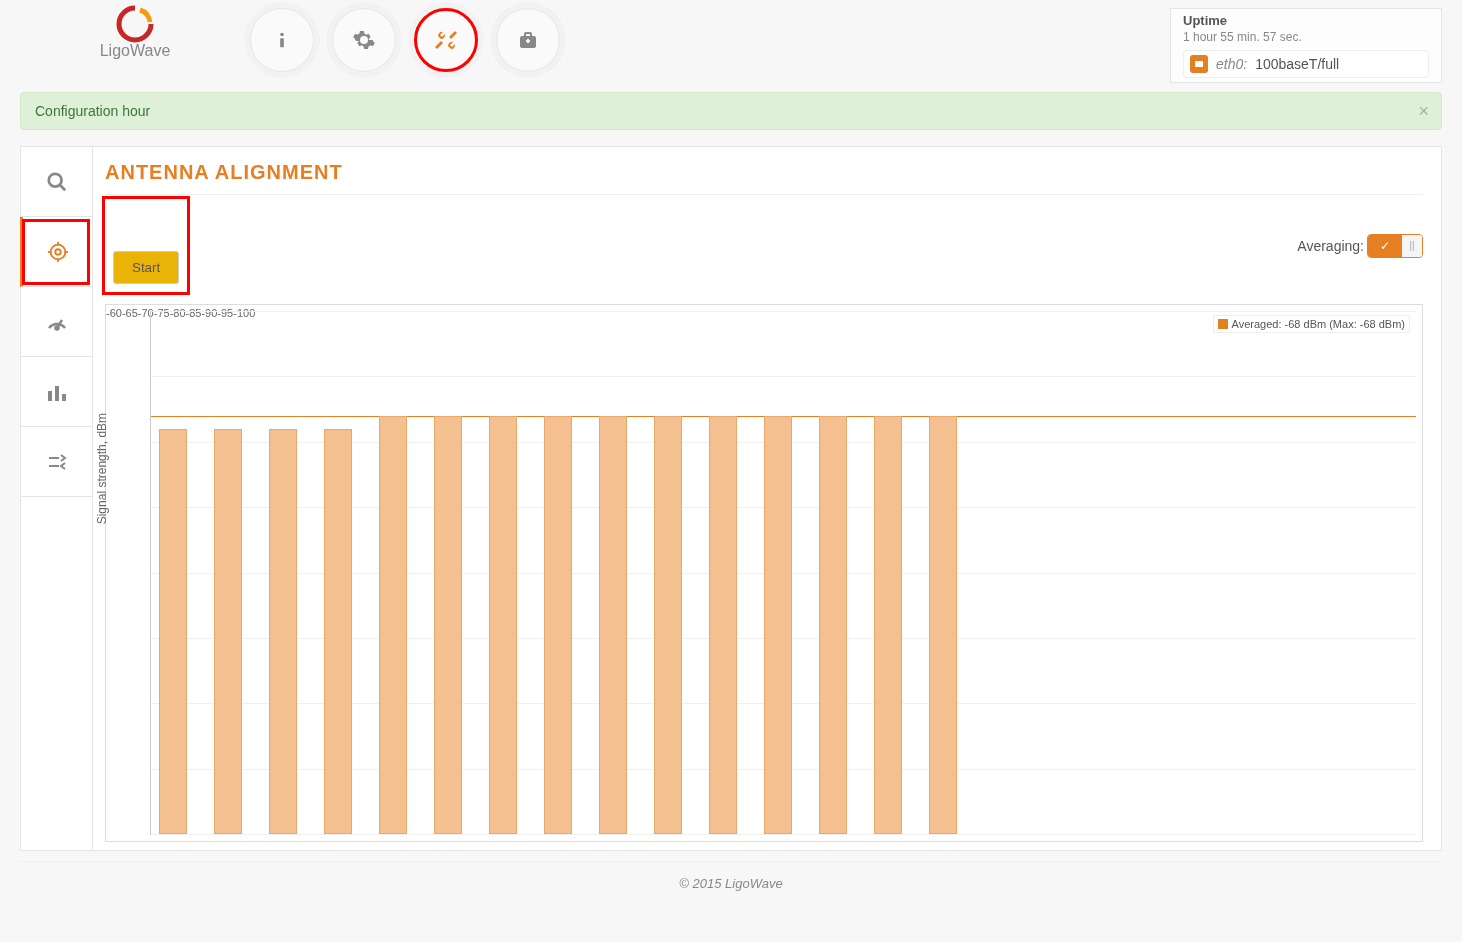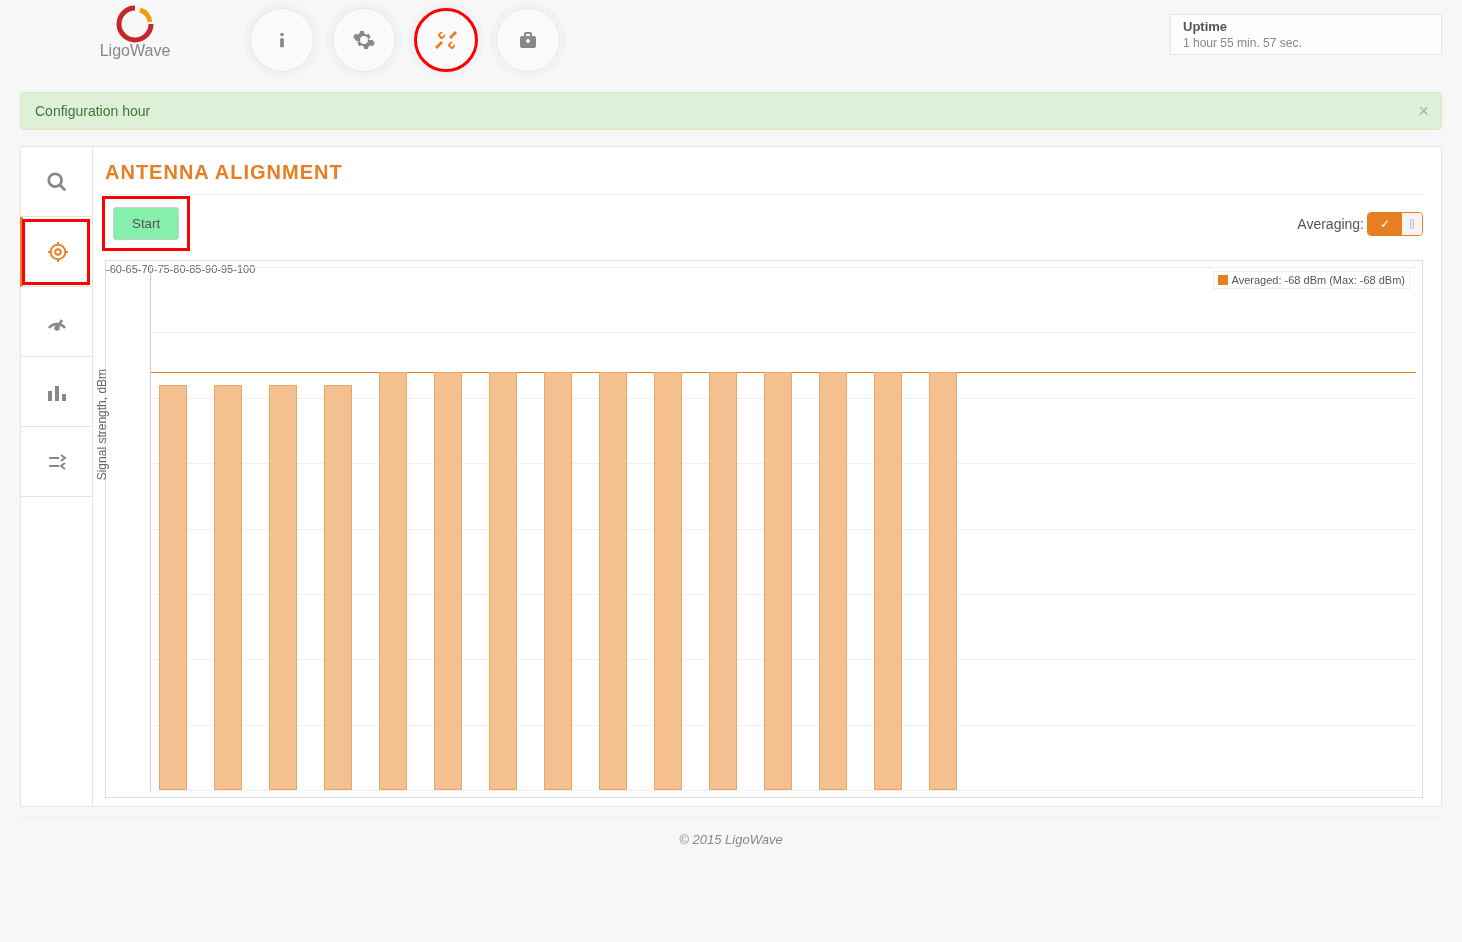--- a/index.html
+++ b/index.html
@@ -4,42 +4,42 @@
 <style>
 * { box-sizing: border-box; margin: 0; padding: 0; }
 body { font-family: Arial, Helvetica, sans-serif; background: #f7f7f7; font-size: 14px; color: #555; width: 1462px; }
 .header { display: flex; align-items: flex-start; padding: 0 20px; height: 80px; }
 .logo { width: 230px; display:flex; flex-direction:column; align-items:center; justify-content:center; padding-top:4px;}
 .logo svg { display:block; }
 .logo-text { color:#888; font-size:16px; margin-top:-2px;}
 .nav-icons { display:flex; gap:18px; align-items:center; padding-top:8px;}
 .nav-btn { width:64px; height:64px; border-radius:50%; background:#fafafa; border:1px solid #e6e6e6; box-shadow:0 0 0 6px rgba(0,0,0,0.02); display:flex; align-items:center; justify-content:center; color:#888; cursor:pointer;}
 .nav-btn.highlight { outline:3px solid red; outline-offset:-3px;}
-.stats { margin-left:auto; display:flex; border:1px solid #e5e5e5; background:#fdfdfd; padding:4px 0; margin-top:14px;}
+.stats { margin-left:auto; display:flex; border:1px solid #e5e5e5; background:#fdfdfd; padding:4px 0; margin-top:8px;}
 .stat-col { width:270px; padding:0 12px; border-right:1px solid #eee;}
 .stat-col:last-child{border-right:none;}
 .stat-title { font-weight:bold; color:#555; font-size:13px;}
 .stat-sub { color:#888; font-size:12px; margin-top:2px;}
 .stat-row { display:flex; align-items:center; gap:8px; margin-top:6px; border:1px solid #eee; padding:4px 6px; border-radius:4px; background:#fff;}
 .eth-icon{ width:18px; height:18px; background:#e67e22; border-radius:3px; display:flex; align-items:center; justify-content:center;}
 .wifi-icon{ color:#aaa;}
 .eth-label { font-style:italic; color:#888;}
 .bar { height:6px; background:#eee; border-radius:3px; margin-top:4px;}
 .alert { margin:12px 20px 0 20px; background:#dff0d8; border:1px solid #d6e9c6; color:#3c763d; padding:10px 14px; border-radius:4px; position:relative;}
 .alert-close { position:absolute; right:12px; top:8px; color:#aaa; cursor:pointer; font-size:18px;}
 .panel { margin:16px 20px 0 20px; display:flex; border:1px solid #e5e5e5; background:#fff;}
 .side-tabs { width:72px; border-right:1px solid #e5e5e5; display:flex; flex-direction:column;}
 .side-tab { height:70px; display:flex; align-items:center; justify-content:center; color:#888; border-bottom:1px solid #e5e5e5; cursor:pointer; position:relative;}
 .side-tab.active { color:#e67e22; border-left:3px solid #e67e22; margin-left:-1px; background:#fff;}
 .side-tab.highlight { outline:3px solid red; outline-offset:-5px;}
 .main { flex:1; padding:14px 18px 8px 12px;}
 .title { color:#e67e22; font-size:20px; font-weight:bold; letter-spacing:1px; padding-bottom:10px; border-bottom:1px solid #eee; margin-bottom:4px;}
 .controls { display:flex; align-items:center; margin-bottom:12px;}
 .start-wrap { outline:3px solid red; padding:8px;}
-.start-btn { background:#86efac; border:1px solid #ccc; padding:8px 18px; border-radius:3px; cursor:pointer; color:#555;}
+.start-btn { background:#eab308; border:1px solid #ccc; padding:8px 18px; border-radius:3px; cursor:pointer; color:#555;margin-top:44px;}
 .avg-wrap { margin-left:auto; display:flex; align-items:center; gap:3px;}
 .toggle { width:56px; height:24px; border:1px solid #e67e22; border-radius:4px; display:flex; overflow:hidden; cursor:pointer;}
 .toggle-on { flex:1; background:#e67e22; color:#fff; display:flex; align-items:center; justify-content:center; font-size:12px;}
 .toggle-off { width:20px; background:#f5f5f5; display:flex; align-items:center; justify-content:center; color:#aaa; font-size:10px;}
 .chart-box { border:1px solid #ddd; height:538px; position:relative; display:flex;}
 .y-axis-label { position:absolute; left:-4px; top:50%; transform:rotate(-90deg) translateX(50%); transform-origin:left; font-size:12px; color:#666; white-space:nowrap;}
 .y-ticks { width:44px; display:flex; flex-direction:row; justify-content:space-between; padding:2px 4px 2px 0; text-align:right; font-size:11px; color:#666;}
 .plot { flex:1; position:relative; border-left:1px solid #ccc; border-bottom:1px solid #ccc; margin:6px 6px 6px 0;}
 .legend { position:absolute; right:6px; top:4px; font-size:11px; color:#555; background:#fff; padding:2px 4px; display:flex; align-items:center; gap:4px; border:1px solid #eee;}
 .legend-sw { width:10px; height:10px; background:#e67e22;}
@@ -83,20 +83,29 @@
           <rect x="9" y="5" width="6" height="4" rx="1" fill="none" stroke="#888" stroke-width="2"></rect>
           <rect x="10" y="12" width="4" height="2" fill="#f7f7f7"></rect>
           <rect x="11" y="11" width="2" height="4" fill="#f7f7f7"></rect>
         </svg>
     </div>
   </div>
   <div class="stats">
     <div class="stat-col">
       <div class="stat-title">Uptime</div>
       <div class="stat-sub">1 hour 55 min. 57 sec.</div>
+      <div class="stat-row">
+        <span class="eth-icon">
+          <svg width="10" height="10" viewBox="0 0 10 10">
+              <rect x="1" y="2" width="8" height="6" fill="#fff"></rect>
+            </svg>
+        </span>
+        <span class="eth-label">eth0:</span>
+        <span>100baseT/full</span>
+      </div>
     </div>
   </div>
 </div>
 
 <div class="alert">
   <span>Configuration hour</span>
   <span class="alert-close">×</span>
 </div>
 
 <div class="panel">

